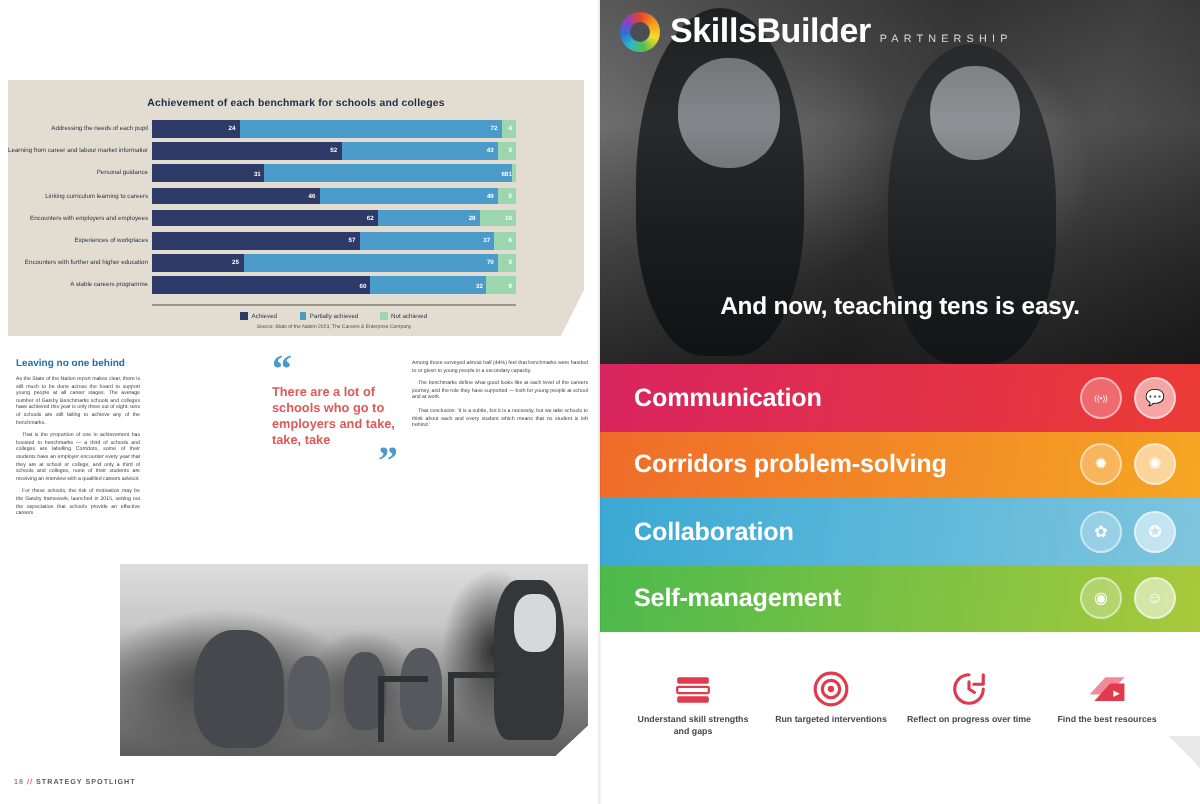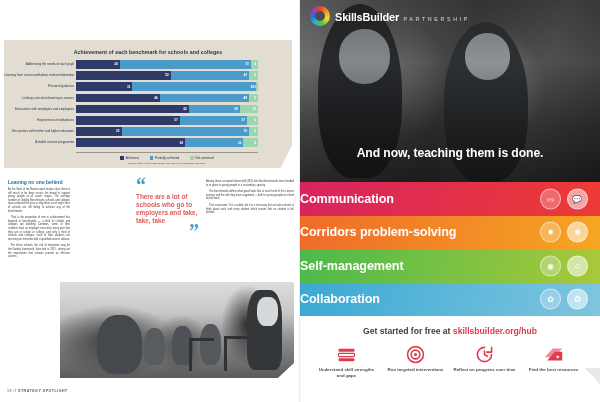--- a/index.html
+++ b/index.html
@@ -126,32 +126,32 @@
   .hero-dark-ov{
     position:absolute;inset:0;
     background:linear-gradient(180deg,rgba(0,0,0,.30) 0%,rgba(0,0,0,.08) 34%,rgba(0,0,0,.42) 70%,rgba(0,0,0,.62) 100%);
   }
   .logo{position:absolute;left:10px;top:6px;display:flex;align-items:center;gap:5px;z-index:5;}
   .logo-ring{width:20px;height:20px;border-radius:50%;
     background:conic-gradient(#e8402a 0deg,#f0a01e 60deg,#f5dd2a 110deg,#58bf4a 165deg,#2fb8c4 215deg,#2b6fd4 265deg,#8f3fc4 310deg,#e8402a 360deg);
     display:flex;align-items:center;justify-content:center;}
   .logo-ring i{display:block;width:10px;height:10px;border-radius:50%;background:#4b4e51;}
   .logo-txt{line-height:1;}
-  .logo-t1{font-size:11px;font-weight:bold;color:#fff;letter-spacing:-.2px;}
+  .logo-t1{font-size:17px;font-weight:bold;color:#fff;letter-spacing:-.2px;}
   .logo-t1 em{font-style:normal;font-weight:bold;}
   .logo-t2{font-size:5.4px;color:#d9dadb;letter-spacing:2.6px;margin-top:1.5px;}
   .hero-copy{position:absolute;left:0;right:0;bottom:22px;text-align:center;z-index:5;}
   .hero-h1{font-size:19.5px;font-weight:bold;color:#fff;letter-spacing:-.3px;line-height:22px;}
   .hero-h2{font-size:12.2px;font-weight:bold;color:#fff;letter-spacing:-.1px;margin-top:7px;}
 
   
   .bands{width:300px;}
   .band{
     position:relative;height:33.5px;display:flex;align-items:center;
-    box-sizing:border-box;
+    padding-left:17px;box-sizing:border-box;
   }
   .band-label{font-size:12.6px;font-weight:bold;color:#fff;letter-spacing:-.1px;}
   .band-icons{position:absolute;right:12px;top:50%;transform:translateY(-50%);display:flex;gap:6px;}
   .badge{
     width:21px;height:21px;border-radius:50%;
     background:rgba(255,255,255,.26);
     border:1px solid rgba(255,255,255,.5);
     display:flex;align-items:center;justify-content:center;
     font-size:8px;color:#fff;box-sizing:border-box;
   }
@@ -354,59 +354,56 @@
         <span class="logo-ring">
             <i></i>
           </span>
         <span class="logo-txt">
           <span class="logo-t1"><span>Skills</span><em>Builder</em></span>
           <span class="logo-t2">PARTNERSHIP</span>
         </span>
       </div>
 
       <div class="hero-copy">
-        <div class="hero-h2">And now, teaching them is done.</div>
+        <div class="hero-h2">And now, teaching tens is easy.</div>
       </div>
     </div>
 
     <div class="bands" id="skill-bands">
         <div class="band" style="background: linear-gradient(100deg, rgb(216, 36, 95) 0%, rgb(236, 59, 53) 100%);">
           <div class="band-label">Communication</div>
           <div class="band-icons">
             <span class="badge" style="font-size: 4px;">((•))</span>
             <span class="badge pale">💬</span>
           </div>
         </div>
         <div class="band" style="background: linear-gradient(100deg, rgb(239, 107, 42) 0%, rgb(245, 166, 35) 100%);">
           <div class="band-label">Corridors problem-solving</div>
           <div class="band-icons">
             <span class="badge">✹</span>
             <span class="badge pale">✺</span>
           </div>
         </div>
+        <div class="band" style="background: linear-gradient(100deg, rgb(58, 169, 212) 0%, rgb(127, 197, 222) 100%);">
+          <div class="band-label">Collaboration</div>
+          <div class="band-icons">
+            <span class="badge">✿</span>
+            <span class="badge pale">✪</span>
+          </div>
+        </div>
         <div class="band" style="background: linear-gradient(100deg, rgb(76, 185, 76) 0%, rgb(168, 201, 58) 100%);">
           <div class="band-label">Self-management</div>
           <div class="band-icons">
             <span class="badge">◉</span>
             <span class="badge pale">☺</span>
           </div>
         </div>
-        <div class="band" style="background: linear-gradient(100deg, rgb(58, 169, 212) 0%, rgb(127, 197, 222) 100%);">
-          <div class="band-label">Collaboration</div>
-          <div class="band-icons">
-            <span class="badge">✿</span>
-            <span class="badge pale">✪</span>
-          </div>
-        </div>
       </div>
 
     <div class="cta">
-      <div class="cta-head">
-        <span>Get started for free at </span><b>skillsbuilder.org/hub</b>
-      </div>
       <div class="cta-items" id="cta-items">
           <div class="cta-item">
             <div class="cta-ico">
               <svg width="19" height="16" viewBox="0 0 24 20">
                 <rect x="2" y="2" width="20" height="4" rx="1" fill="#e03a4e"></rect>
                 <rect x="2" y="8" width="20" height="4" rx="1" fill="#fff" stroke="#e03a4e" stroke-width="1.4"></rect>
                 <rect x="2" y="14" width="20" height="4" rx="1" fill="#e03a4e"></rect>
               </svg>
             </div>
             <div class="cta-cap">Understand skill strengths and gaps</div>

